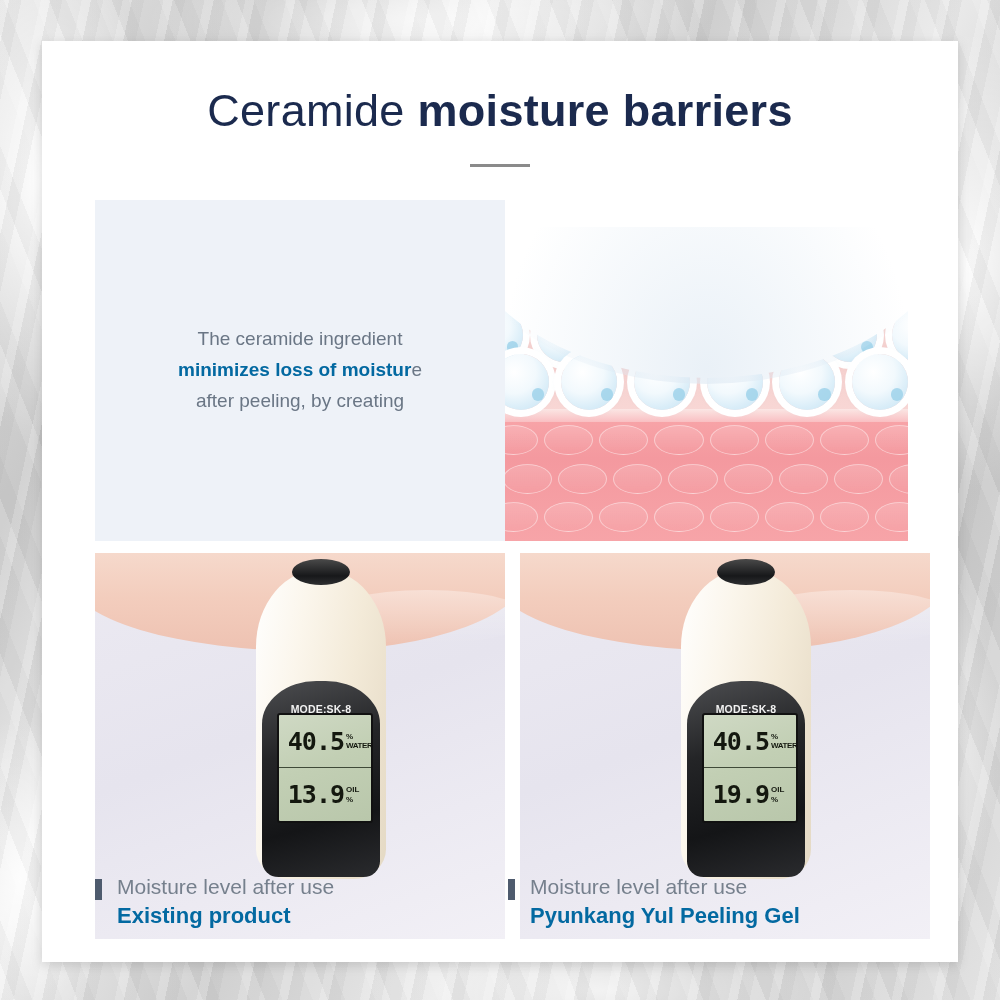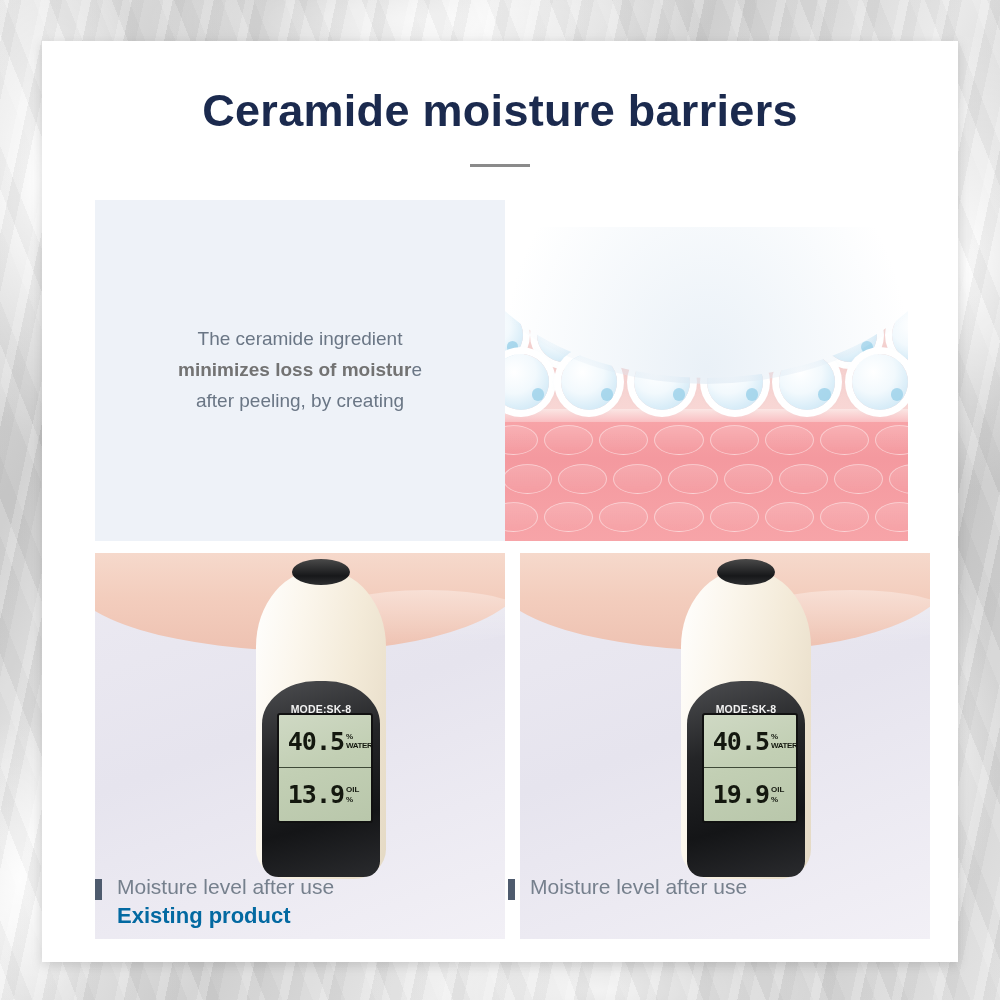--- a/index.html
+++ b/index.html
@@ -41,37 +41,37 @@
     position:absolute;
     left:42px; top:41px;
     width:916px; height:921px;
     background:#fff;
     box-shadow:0 3px 10px rgba(90,90,90,.22);
   }
 
   
   .title-wrap { position:absolute; left:0; top:44px; width:100%; text-align:center; }
   .title { font-size:45px; color:#1b2a4e; letter-spacing:.3px; white-space:nowrap; }
-  .title .reg  { font-weight:700; }
+  .title .reg  { font-weight:400; }
   .title .bold { font-weight:700; }
   .divider {
     position:absolute; left:50%; top:123px;
     width:60px; height:3px; margin-left:-30px;
     background:#8a8a8a;
   }
 
   
   .text-panel {
     position:absolute; left:53px; top:159px;
     width:410px; height:341px;
     background:#eef2f8;
     display:flex; align-items:center; justify-content:center;
   }
   .desc { text-align:center; font-size:19px; line-height:1.62; color:#6a7685; }
-  .desc .b { font-weight:700; color:#737373; }
+  .desc .b { font-weight:700; color:#0369a1; }
 
   .skin-figure {
     position:absolute; left:463px; top:186px;
     width:403px; height:314px;
     overflow:hidden;
     background:#fff;
   }
   
   .dermis {
     position:absolute; left:0; bottom:0; width:100%; height:44%;
@@ -366,16 +366,17 @@
     <div class="cap-text">
       <div class="cap-line1">Moisture level after use</div>
       <div class="cap-line2">Existing product</div>
     </div>
   </div>
 
   <div class="caption right">
     <div class="cap-marker"></div>
     <div class="cap-text">
       <div class="cap-line1">Moisture level after use</div>
+      <div class="cap-line2">Pyunkang Yul Peeling Gel</div>
     </div>
   </div>
 
 </div>
 
 </body></html>

